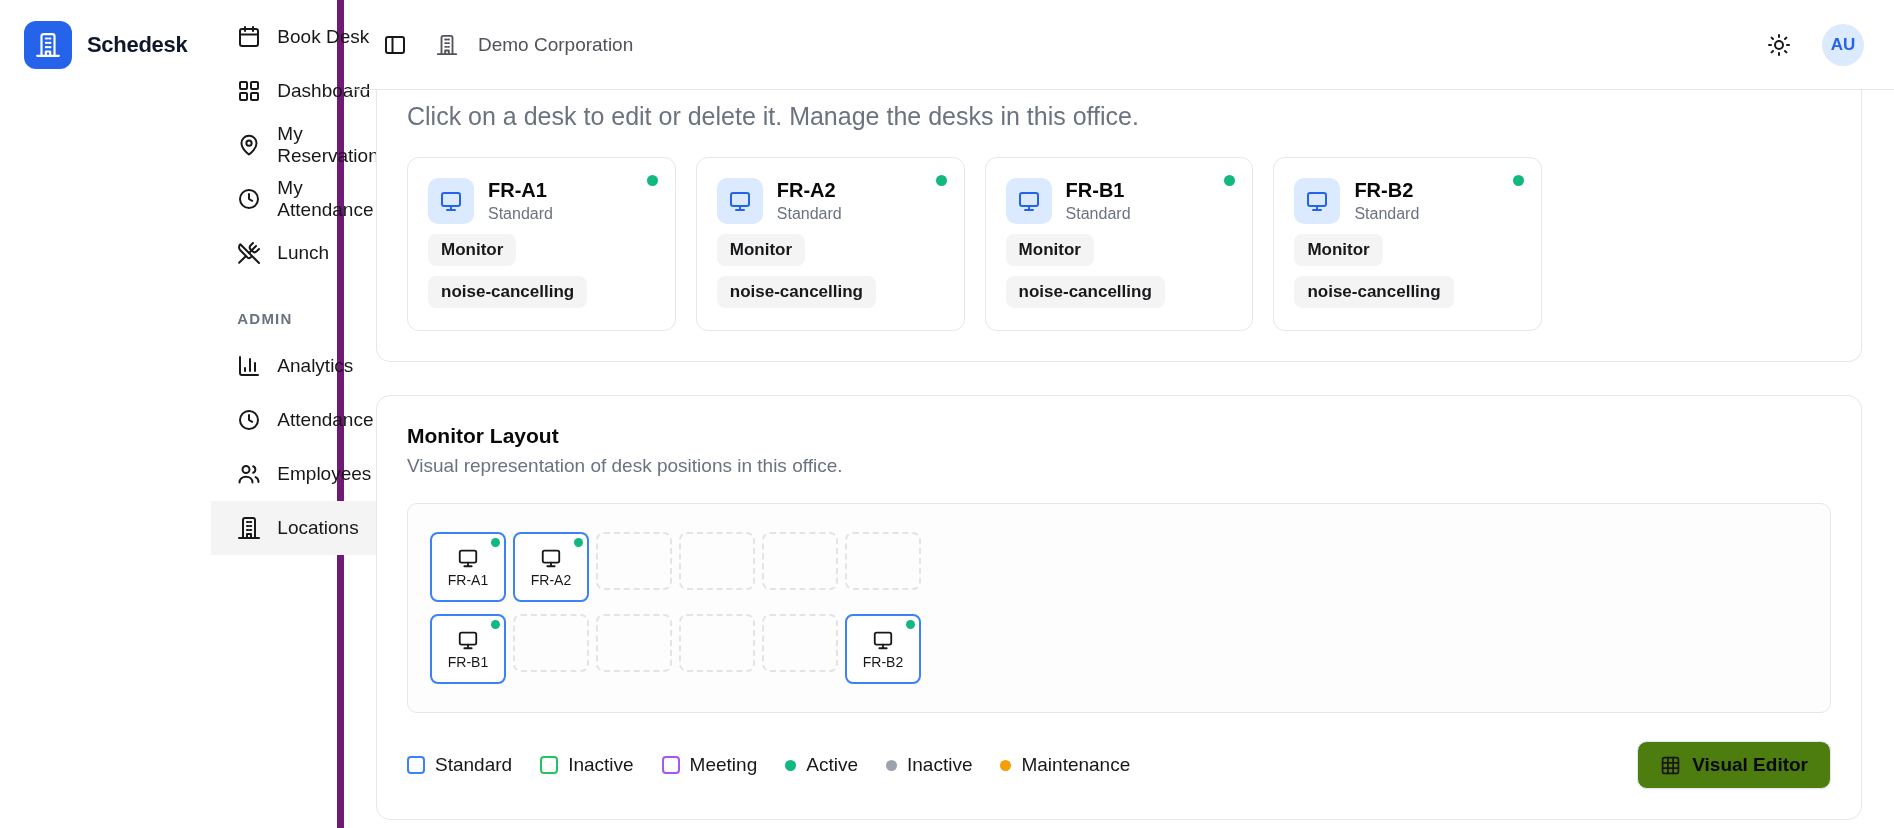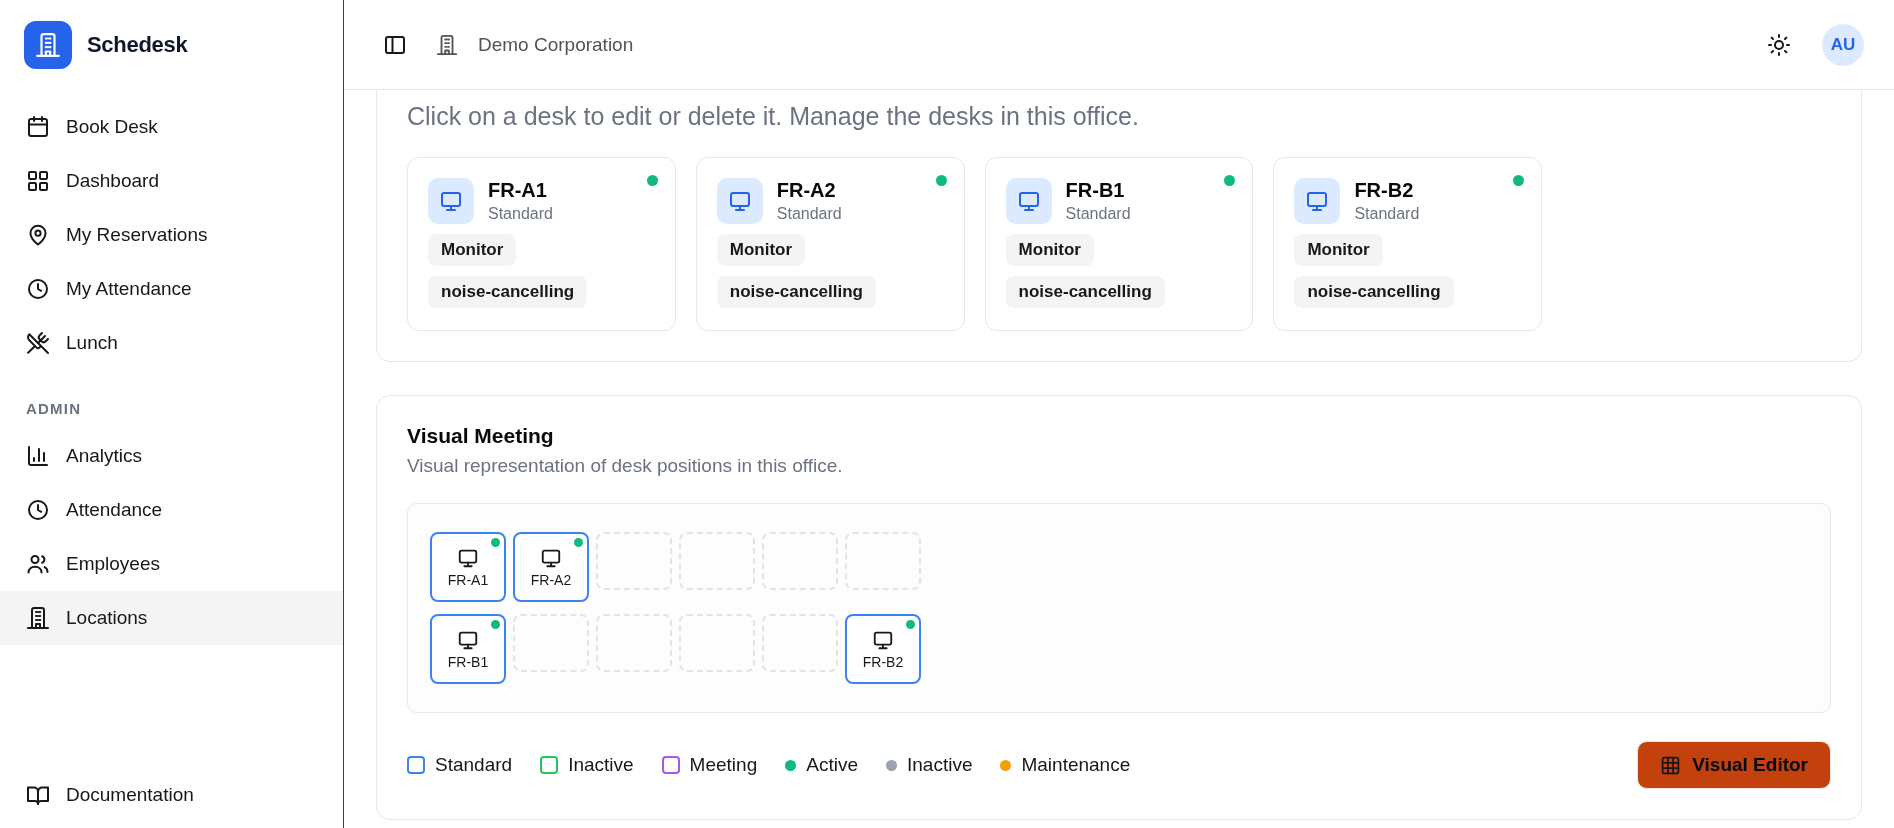--- a/index.html
+++ b/index.html
@@ -6,21 +6,21 @@
   html,body { width:1894px; height:828px; overflow:hidden; }
   body {
     font-family:"Liberation Sans", sans-serif;
     background:#ffffff; color:#09090b; display:flex;
   }
   svg { fill:none; stroke:currentColor; stroke-width:2; stroke-linecap:round; stroke-linejoin:round; display:block; }
   .icn { display:inline-flex; width:24px; height:24px; flex:0 0 auto; color:#18181b; }
   .icn svg { width:100%; height:100%; }
 
   
-  .sidebar { width:344px; min-width:344px; height:100%; border-right:1px solid #701a75; background:#fff; display:flex; flex-direction:column; }
+  .sidebar { width:344px; min-width:344px; height:100%; border-right:7px solid #701a75; background:#fff; display:flex; flex-direction:row; }
   .side-header { height:90px; display:flex; align-items:center; gap:15px; padding:0 24px; }
   .logo-box { width:48px; height:48px; border-radius:12px; background:#2563eb; color:#fff; display:flex; align-items:center; justify-content:center; }
   .logo-box .icn { color:#fff; width:26px; height:26px; }
   .brand { font-size:22px; font-weight:700; color:#0f172a; letter-spacing:-0.3px; }
 
   .nav { padding:10px 0 0; display:flex; flex-direction:column; }
   .nav-item { height:54px; display:flex; align-items:center; gap:16px; padding:0 26px; font-size:19px; font-weight:500; color:#18181b; cursor:pointer; }
   .nav-item.active { background:#f4f4f5; }
   .section-label { padding:30px 26px 12px; font-size:15px; font-weight:700; letter-spacing:1.2px; color:#6b7280; }
   .side-footer { margin-top:auto; padding-bottom:6px; }
@@ -61,21 +61,21 @@
   .tile { position:relative; width:76px; height:70px; border:2px solid #3b82f6; border-radius:8px; background:#fff; display:flex; flex-direction:column; align-items:center; justify-content:center; gap:3px; cursor:pointer; }
   .tile .icn { width:22px; height:22px; color:#18181b; }
   .tile-label { font-size:14px; color:#18181b; }
   .tile-dot { position:absolute; top:4px; right:4px; width:9px; height:9px; border-radius:50%; background:#10b981; }
   .cell-empty { width:76px; height:58px; border:2px dashed #e4e4e7; border-radius:8px; background:transparent; }
 
   .legend-row { margin-top:28px; display:flex; align-items:center; gap:28px; font-size:19px; color:#18181b; }
   .legend-item { display:flex; align-items:center; gap:10px; }
   .legend-sq { width:18px; height:18px; border:2px solid #999; border-radius:4px; background:#fff; }
   .legend-dot { width:11px; height:11px; border-radius:50%; background:#999; }
-  .editor-btn { margin-left:auto; display:flex; align-items:center; gap:11px; border:1px solid #e5e7eb; background:#c2410c; border-radius:10px; padding:12px 22px; font-size:19px; font-weight:600; color:#09090b; cursor:pointer; box-shadow:0 1px 2px rgba(0,0,0,0.04); font-family:inherit; }
+  .editor-btn { margin-left:auto; display:flex; align-items:center; gap:11px; border:1px solid #e5e7eb; background:#4d7c0f; border-radius:10px; padding:12px 22px; font-size:19px; font-weight:600; color:#09090b; cursor:pointer; box-shadow:0 1px 2px rgba(0,0,0,0.04); font-family:inherit; }
   .editor-btn .icn { width:21px; height:21px; }
 </style>
 </head>
 <body>
 
 <aside class="sidebar">
   <div class="side-header">
     <div class="logo-box">
       <span class="icn">
         <svg viewBox="0 0 24 24">
@@ -324,21 +324,21 @@
           <div class="tags">
             <span class="tag">Monitor</span>
             <span class="tag">noise-cancelling</span>
           </div>
         </div>
 
       </div>
     </section>
 
     <section class="card layout-card">
-      <h2 class="layout-title">Visual Meeting</h2>
+      <h2 class="layout-title">Monitor Layout</h2>
       <p class="layout-sub">Visual representation of desk positions in this office.</p>
 
       <div class="floor-panel">
         <div class="floor-row">
           <div class="tile">
             <span class="tile-dot"></span>
             <span class="icn">
                 <svg viewBox="0 0 24 24">
                   <rect x="3" y="4" width="18" height="13" rx="2"></rect>
                   <path d="M8 21h8M12 17v4"></path>

